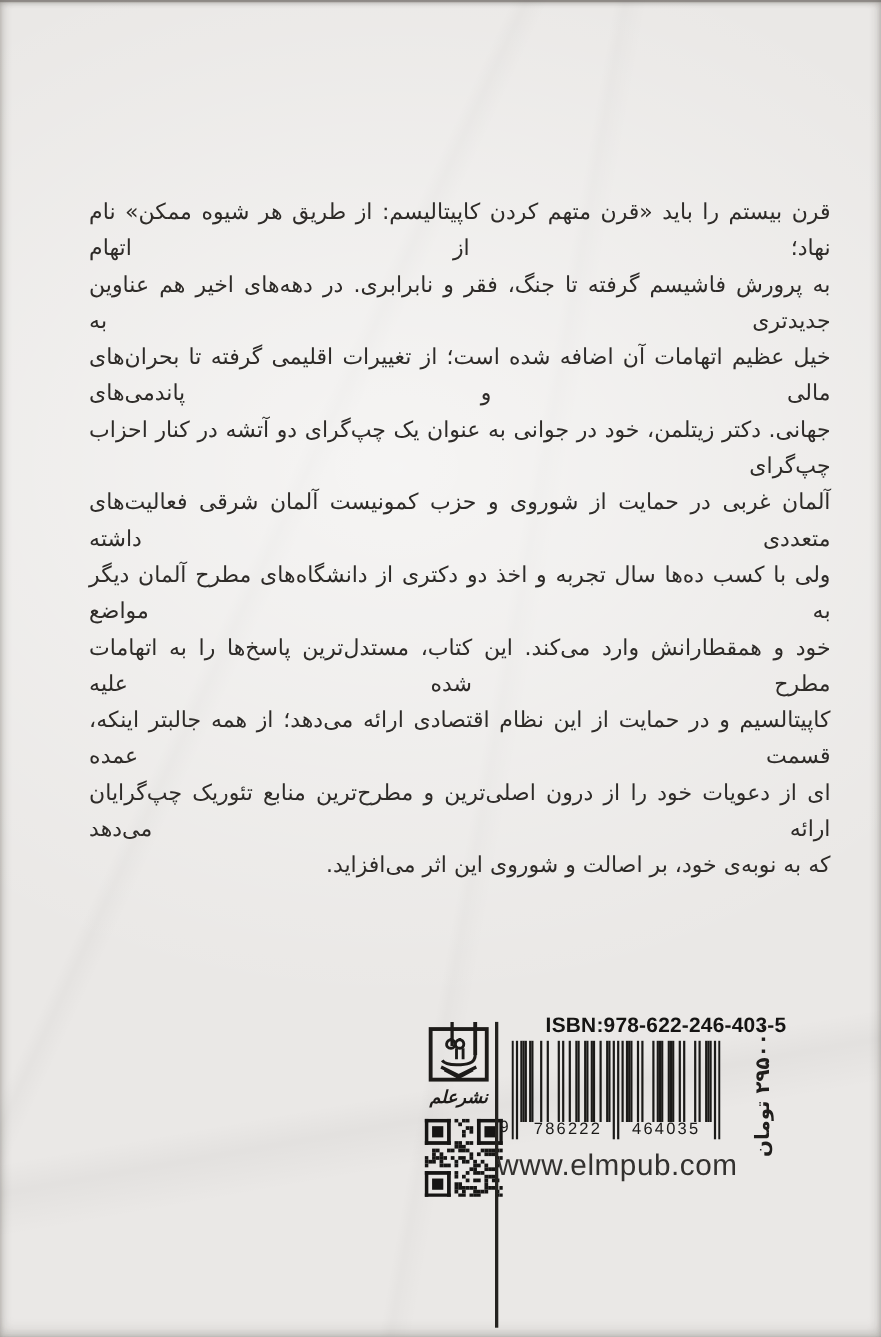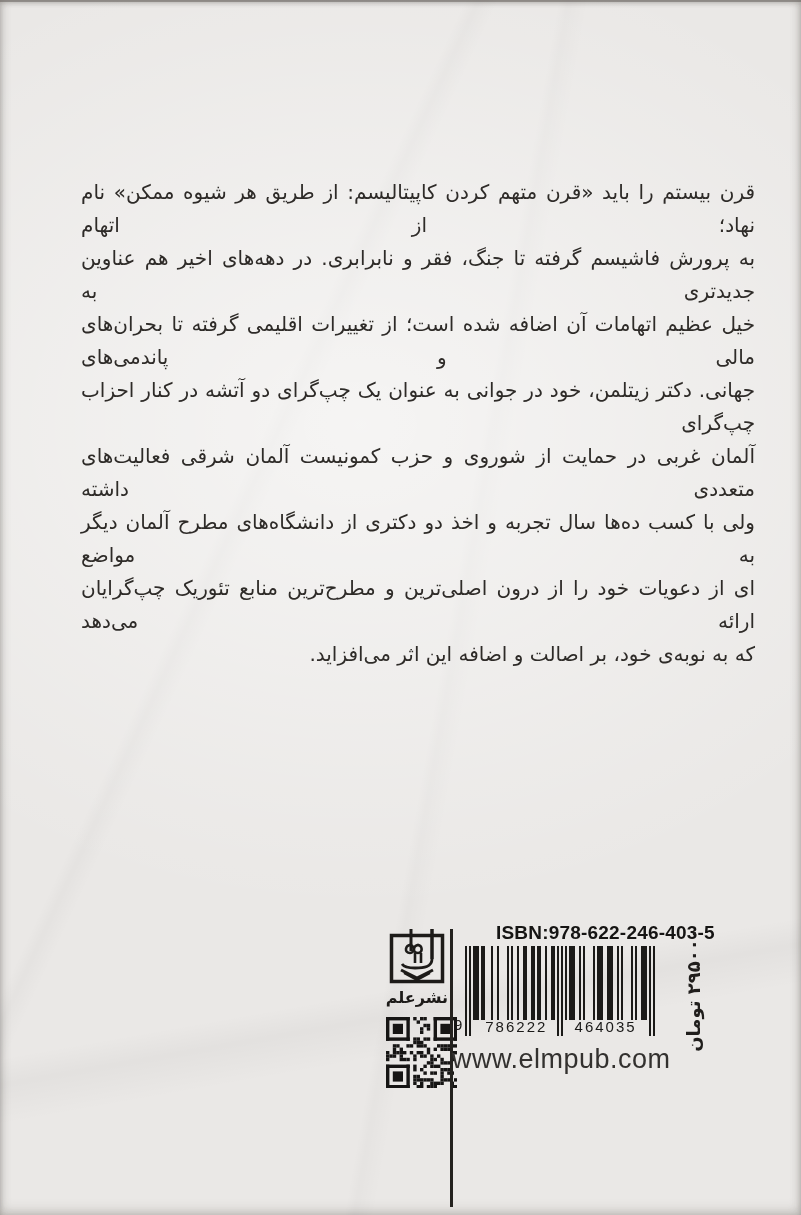--- a/index.html
+++ b/index.html
@@ -35,21 +35,21 @@
     text-align:justify;
     margin-left:17px;
   }
   .blurb .line{text-align:justify;text-align-last:justify;white-space:normal;}
   .blurb .line:last-child{text-align-last:right;}
   
   .divider{
     position:absolute;left:450px;top:929px;width:3px;height:278px;
     background:#24221f;
   }
-  .logo-col{position:absolute;left:386px;top:928px;width:62px;text-align:center;}
+  .logo-col{position:absolute;left:386px;top:928px;width:62px;text-align:center;font-style:italic;}
   .logo-svg{display:block;margin:0 auto;}
   .logo-caption{
     direction:rtl;font-size:16px;font-weight:bold;color:#1d1b19;
     margin-top:1px;line-height:18px;
   }
   .qr-wrap{margin-top:10px;}
   .isbn-label{
     position:absolute;left:462px;top:922px;width:200px;
     font-family:"Liberation Sans",sans-serif;
     font-weight:bold;font-size:19px;letter-spacing:.2px;color:#151413;
@@ -92,22 +92,24 @@
 
 <div class="cover">
 
   <div class="blurb">
       <div class="line">قرن بیستم را باید «قرن متهم کردن کاپیتالیسم: از طریق هر شیوه ممکن» نام نهاد؛ از اتهام</div>
       <div class="line">به پرورش فاشیسم گرفته تا جنگ، فقر و نابرابری. در دهه‌های اخیر هم عناوین جدیدتری به</div>
       <div class="line">خیل عظیم اتهامات آن اضافه شده است؛ از تغییرات اقلیمی گرفته تا بحران‌های مالی و پاندمی‌های</div>
       <div class="line">جهانی. دکتر زیتلمن، خود در جوانی به عنوان یک چپ‌گرای دو آتشه در کنار احزاب چپ‌گرای</div>
       <div class="line">آلمان غربی در حمایت از شوروی و حزب کمونیست آلمان شرقی فعالیت‌های متعددی داشته</div>
       <div class="line">ولی با کسب ده‌ها سال تجربه و اخذ دو دکتری از دانشگاه‌های مطرح آلمان دیگر به مواضع</div>
+      <div class="line">خود و همقطارانش وارد می‌کند. این کتاب، مستدل‌ترین پاسخ‌ها را به اتهامات مطرح شده علیه</div>
+      <div class="line">کاپیتالسیم و در حمایت از این نظام اقتصادی ارائه می‌دهد؛ از همه جالبتر اینکه، قسمت عمده</div>
       <div class="line">ای از دعویات خود را از درون اصلی‌ترین و مطرح‌ترین منابع تئوریک چپ‌گرایان ارائه می‌دهد</div>
-      <div class="line">که به نوبه‌ی خود، بر اصالت و اضافه این اثر می‌افزاید.</div>
+      <div class="line">که به نوبه‌ی خود، بر اصالت و شوروی این اثر می‌افزاید.</div>
     </div>
 
   <div class="logo-col">
     <svg class="logo-svg" width="58" height="60" viewBox="0 0 58 60" fill="none" stroke="#1d1b19">
       <rect x="3.5" y="7.5" width="51" height="46" stroke-width="3.5"></rect>
 
       <path d="M23 1 v22" stroke-width="3"></path>
       <path d="M44 1 v30" stroke-width="3.5"></path>
 
       <path d="M23 17 c-6 0 -7 8 -1 8 c5 0 5 -8 -1 -8" stroke-width="2.6"></path>

